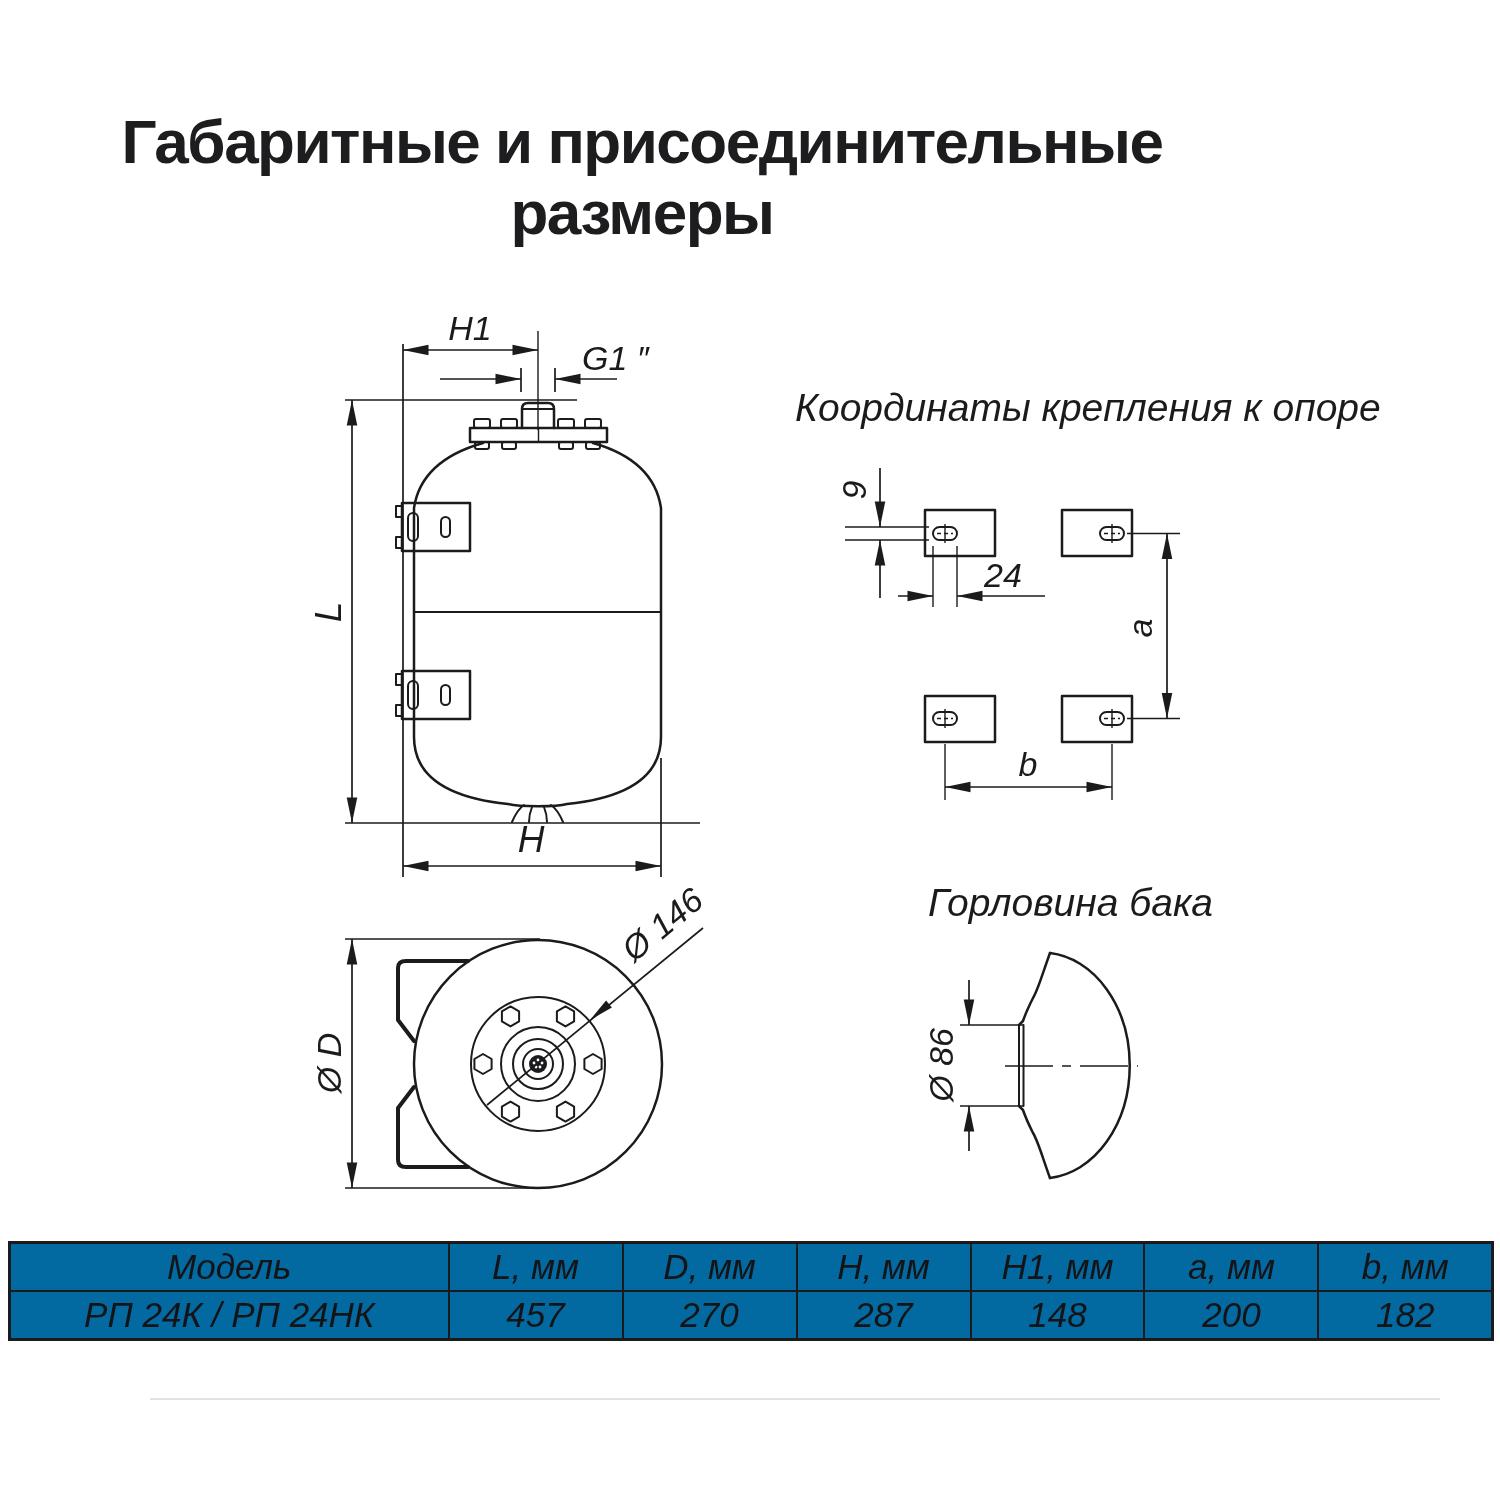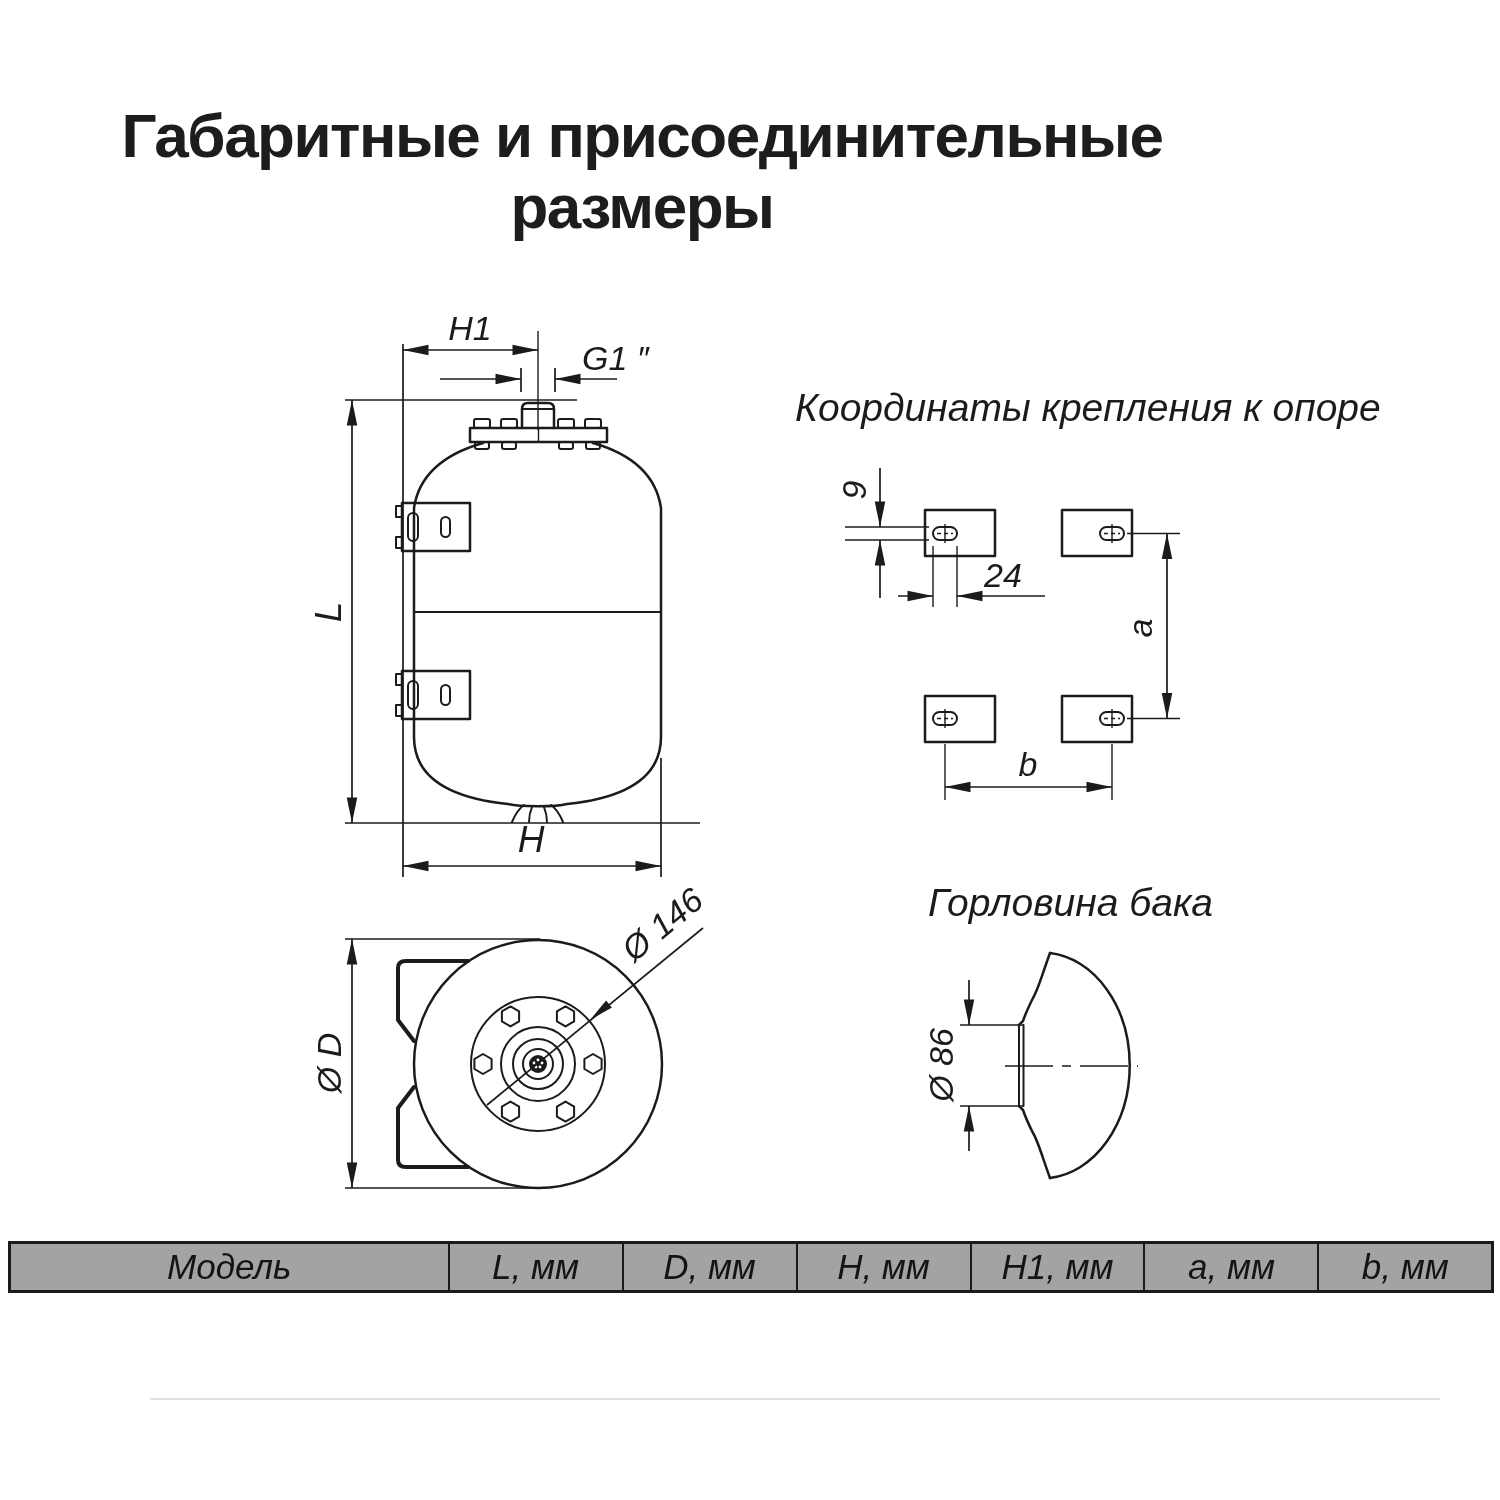--- a/index.html
+++ b/index.html
@@ -1,33 +1,33 @@
 <!DOCTYPE html>
 <html><head>
 <meta charset="utf-8">
 <style>
   html,body{margin:0;padding:0;background:#ffffff;}
   .page{position:relative;width:1500px;height:1500px;background:#ffffff;overflow:hidden;
         font-family:"Liberation Sans",sans-serif;color:#1b1b1d;}
-  .page-title{position:absolute;top:100px;left:0;width:1284px;margin:0;text-align:center;
+  .page-title{position:absolute;top:106px;left:0;width:1284px;margin:0;text-align:center;
         font-family:"Liberation Sans",sans-serif;font-weight:700;font-size:62px;
         letter-spacing:-1.5px;color:#1d1d20;}
   svg text{font-family:"Liberation Sans",sans-serif;font-style:italic;fill:#1b1b1d;}
   .lbl{font-size:34px;}
   .lbl-lg{font-size:37px;}
   .sec-title{font-size:39px;}
   .ln{stroke:#1b1b1d;stroke-width:2.5;fill:none;stroke-linecap:round;stroke-linejoin:round;}
   .ln2{stroke:#1b1b1d;stroke-width:2;fill:none;stroke-linecap:round;stroke-linejoin:round;}
   .thk{stroke:#1b1b1d;stroke-width:4;fill:none;stroke-linecap:round;stroke-linejoin:round;}
   .dim{stroke:#1b1b1d;stroke-width:1.7;fill:none;stroke-linecap:butt;}
   .thin{stroke:#1b1b1d;stroke-width:1.4;fill:none;}
   .fillk{fill:#1b1b1d;stroke:none;}
   
   .dims-table{position:absolute;left:8px;top:1241px;width:1486px;border-collapse:collapse;
-        table-layout:fixed;background:#a3a3a3;}
+        table-layout:fixed;background:#0369a1;}
   .dims-table td,.dims-table th{border:2.6px solid #1b1b1d;height:46px;text-align:center;
         vertical-align:middle;font-style:italic;font-weight:400;font-size:35px;
         color:#141416;padding:0 4px;white-space:nowrap;overflow:hidden;}
   .dims-table{border:3px solid #1b1b1d;}
   .table-shadow{position:absolute;left:150px;top:1398px;width:1290px;height:2px;
         background:#e2e2e2;}
 </style>
 </head>
 <body>
 
@@ -227,17 +227,26 @@
     <tbody>
       <tr>
         <th>Модель</th>
         <th>L, мм</th>
         <th>D, мм</th>
         <th>H, мм</th>
         <th>H1, мм</th>
         <th>a, мм</th>
         <th>b, мм</th>
       </tr>
+      <tr>
+        <td>РП 24К / РП 24НК</td>
+        <td>457</td>
+        <td>270</td>
+        <td>287</td>
+        <td>148</td>
+        <td>200</td>
+        <td>182</td>
+      </tr>
     </tbody>
   </table>
   <div class="table-shadow"></div>
 
 </div>
 
 </body></html>

